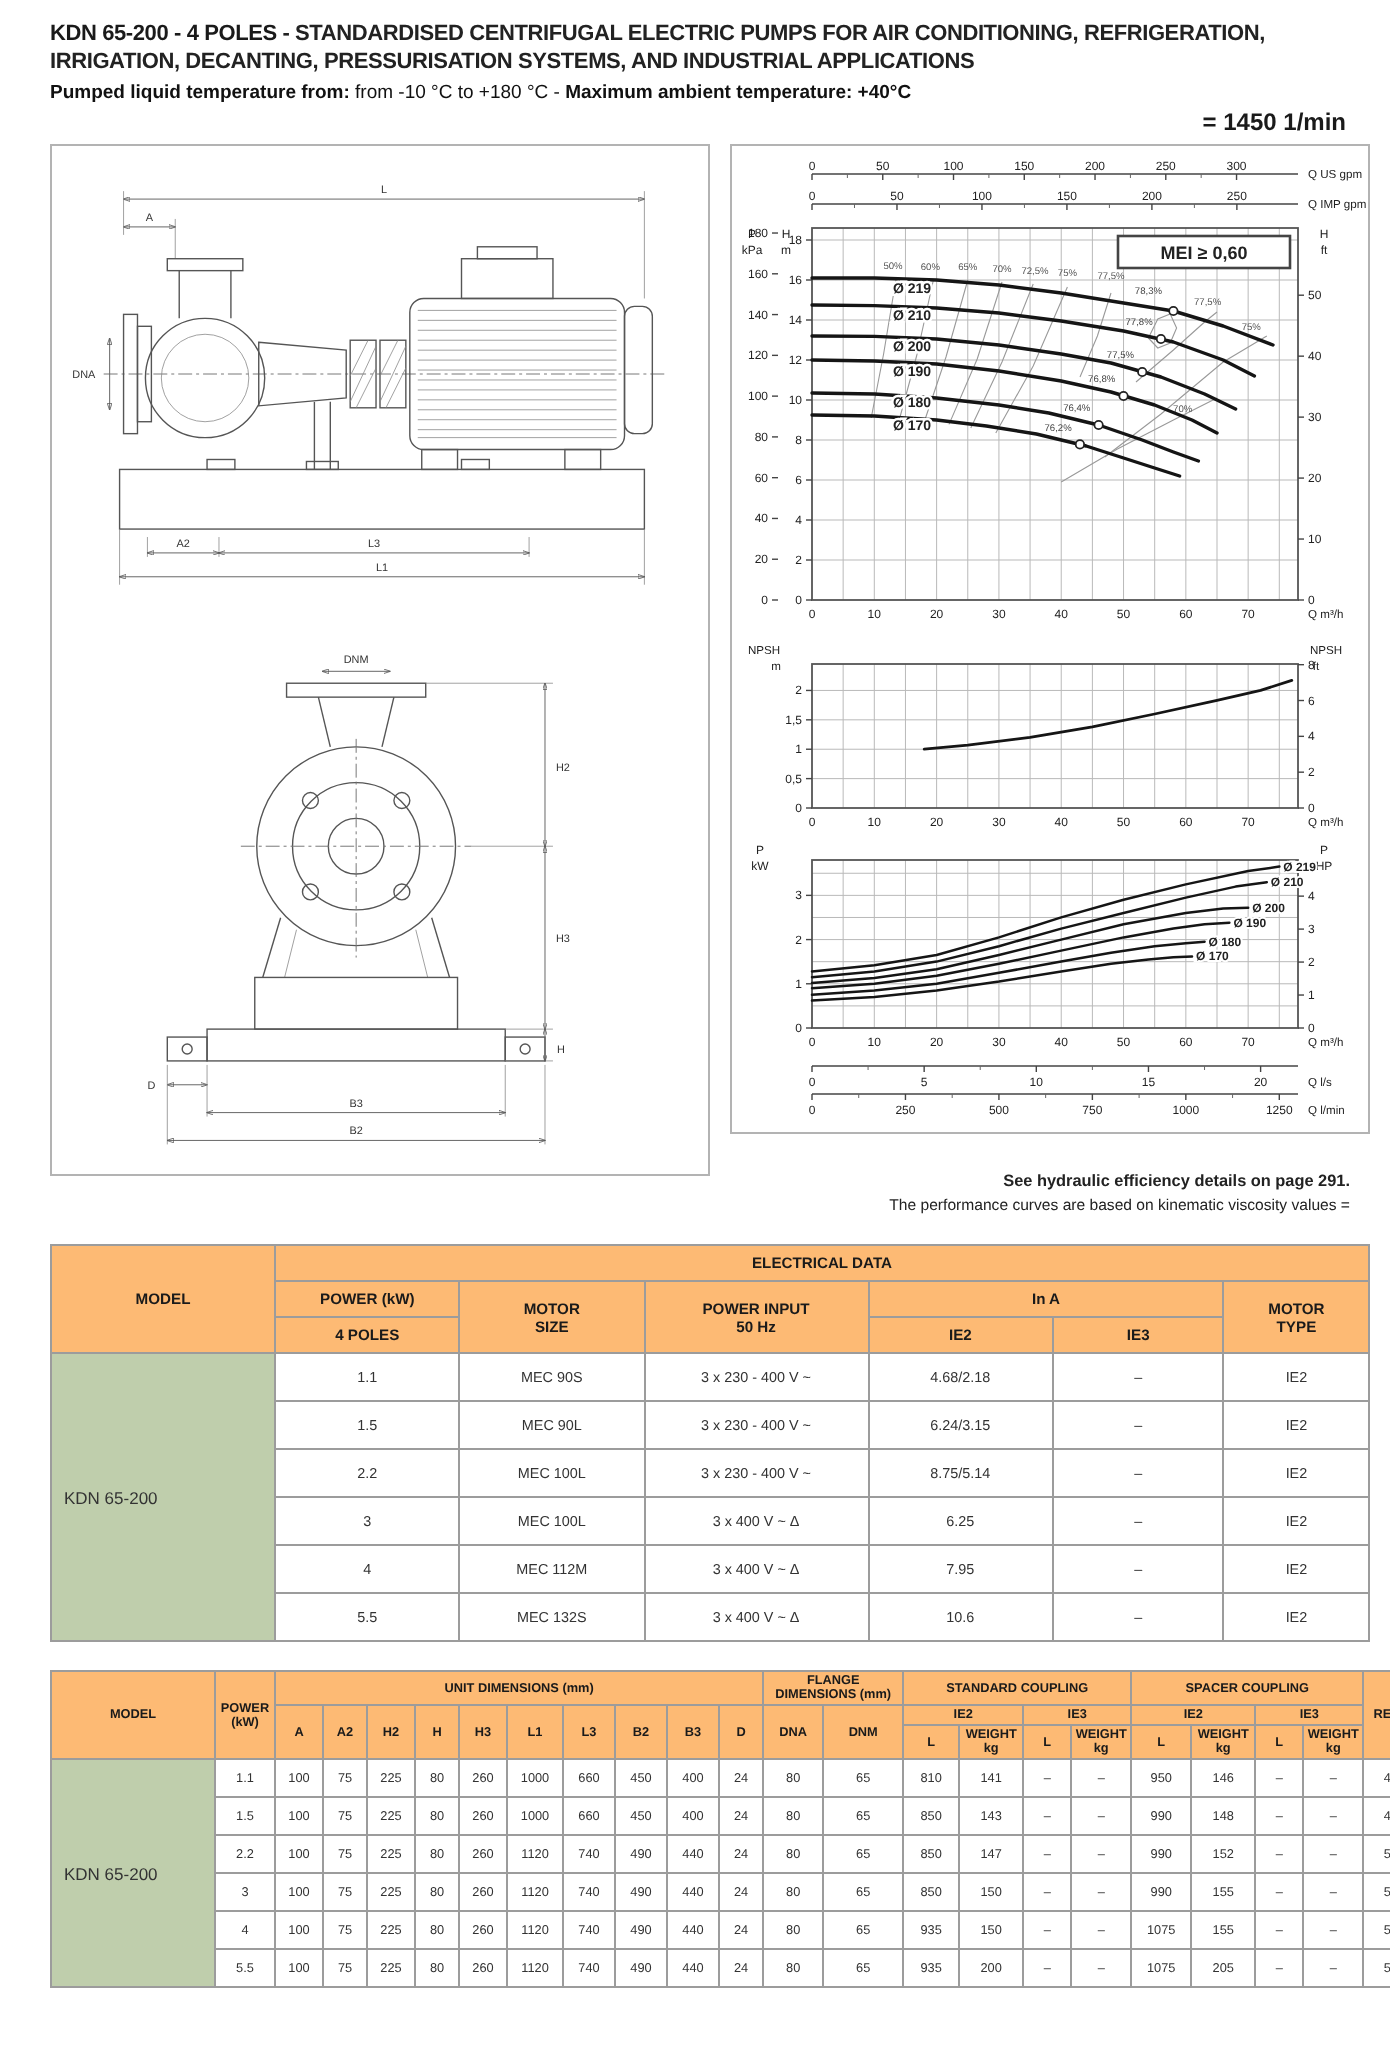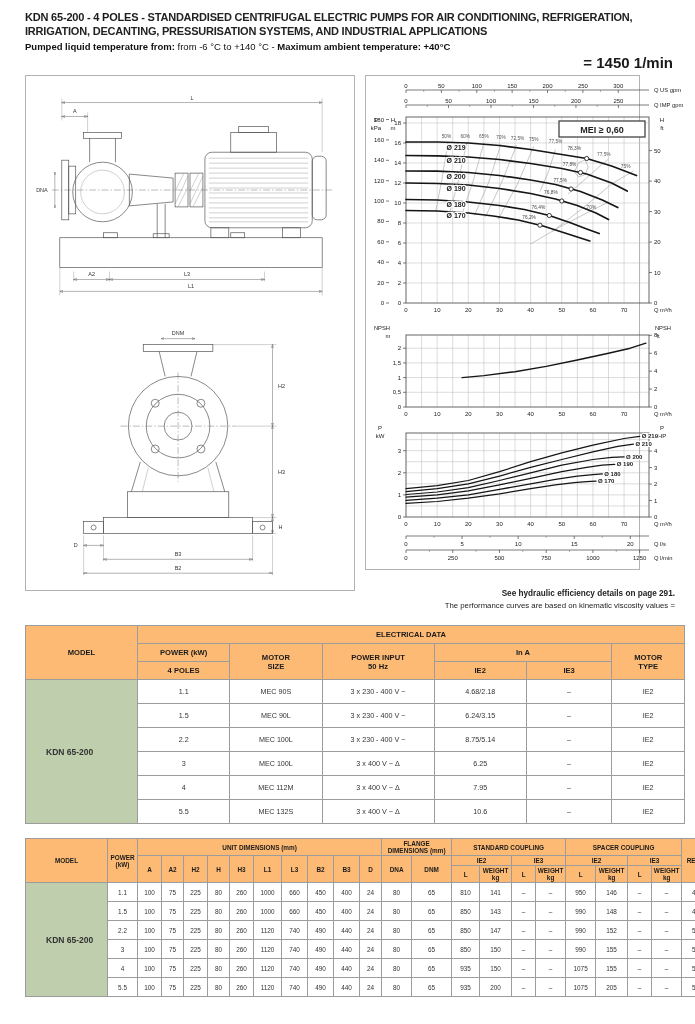--- a/index.html
+++ b/index.html
@@ -4,51 +4,51 @@
 <style>
   html,body{margin:0;padding:0;background:#fff;}
   body{width:695px;height:1024px;overflow:hidden;font-family:"Liberation Sans",sans-serif;color:#1a1a1a;}
   .page{position:relative;width:695px;height:1024px;}
   .hdr{margin:10px 12px 0 25px;}
   .title{font-size:11px;line-height:1.28;letter-spacing:-0.2px;}
   .title .tm{font-weight:800;}
   .title .tr{font-weight:600;color:#222;}
   .subtitle{font-size:9.5px;margin-top:3px;color:#111;}
   .subtitle .b{font-weight:700;}
-  .speed{font-size:15px;font-weight:800;text-align:right;margin:2px 10px 0 0;}
+  .speed{font-size:12px;font-weight:800;text-align:right;margin:2px 10px 0 0;}
   .boxrow{display:flex;gap:10px;margin:4px 10px 0 25px;}
   .dwgbox{width:330px;height:516px;border:1px solid #b3b3b3;box-sizing:border-box;padding:2px 0;}
   .rightcol{width:320px;}
-  .chartbox{width:275px;border:1px solid #b3b3b3;box-sizing:border-box;background:#fff;padding:1px 0 0 0;}
+  .chartbox{width:320px;border:1px solid #b3b3b3;box-sizing:border-box;background:#fff;padding:1px 0 0 0;}
   .notes{margin:18px 10px 0 0;text-align:right;font-size:7.8px;line-height:1.45;color:#222;}
   .notes .nb{font-weight:800;font-size:8.2px;}
   svg{display:block;font-family:"Liberation Sans",sans-serif;}
   table{border-collapse:collapse;table-layout:fixed;background:#fff;}
   .dtable{width:660px;margin:14px 0 0 25px;border:1.4px solid #777;}
   th,td{border:1px solid #9c9c9c;text-align:center;vertical-align:middle;overflow:hidden;}
   th{background:#fdba74;font-weight:700;white-space:pre-line;}
   #elec-table th{font-size:7.6px;height:15px;padding:1px 2px;}
   #elec-table td{font-size:7.2px;height:21px;color:#333;}
   #dims-table th{font-size:6.4px;padding:1px 0;}
   #dims-table td{font-size:6.4px;height:16px;color:#333;}
-  td.model{background:#bfceac;font-weight:700;font-size:8.5px !important;text-align:left;padding-left:20px;color:#111;}
+  td.model{background:#bfceac;font-weight:400;font-size:8.5px !important;text-align:left;padding-left:6px;color:#111;}
   .dwg line,.dwg rect,.dwg circle,.dwg path,.dwg polyline,.dwg polygon{stroke:#555;fill:none;stroke-width:0.7;}
   .dwg .thin{stroke-width:0.4;stroke:#888;}
   .dwg .cl{stroke-dasharray:7 2 1.5 2;stroke-width:0.5;stroke:#777;}
   .dwg .dim{stroke-width:0.5;stroke:#666;}
   .dwg text{fill:#333;font-size:5.5px;stroke:none;}
 </style>
 </head>
 <body>
 
 <div class="page">
 
   <div class="hdr">
     <div class="title"><span class="tm">KDN 65-200 - 4 POLES</span><span class="tr"> - STANDARDISED CENTRIFUGAL ELECTRIC PUMPS FOR AIR CONDITIONING, REFRIGERATION, IRRIGATION, DECANTING, PRESSURISATION SYSTEMS, AND INDUSTRIAL APPLICATIONS</span></div>
-    <div class="subtitle"><span class="b">Pumped liquid temperature from: </span><span>from -6 °C to +140 °C - </span><span class="b">Maximum ambient temperature: +40°C</span></div>
+    <div class="subtitle"><span class="b">Pumped liquid temperature from: </span><span>from -10 °C to +180 °C - </span><span class="b">Maximum ambient temperature: +40°C</span></div>
     <div class="speed">= 1450 1/min</div>
   </div>
 
   <div class="boxrow">
 
     <div class="dwgbox">
       <svg class="dwg" width="328" height="226" viewBox="0 0 330 226">
         <defs>
           <marker id="arr" viewBox="0 0 6 4" refX="5.5" refY="2" markerWidth="7" markerHeight="5" orient="auto-start-reverse">
               <path d="M0,0 L6,2 L0,4 z" fill="#555" stroke="none"></path>

